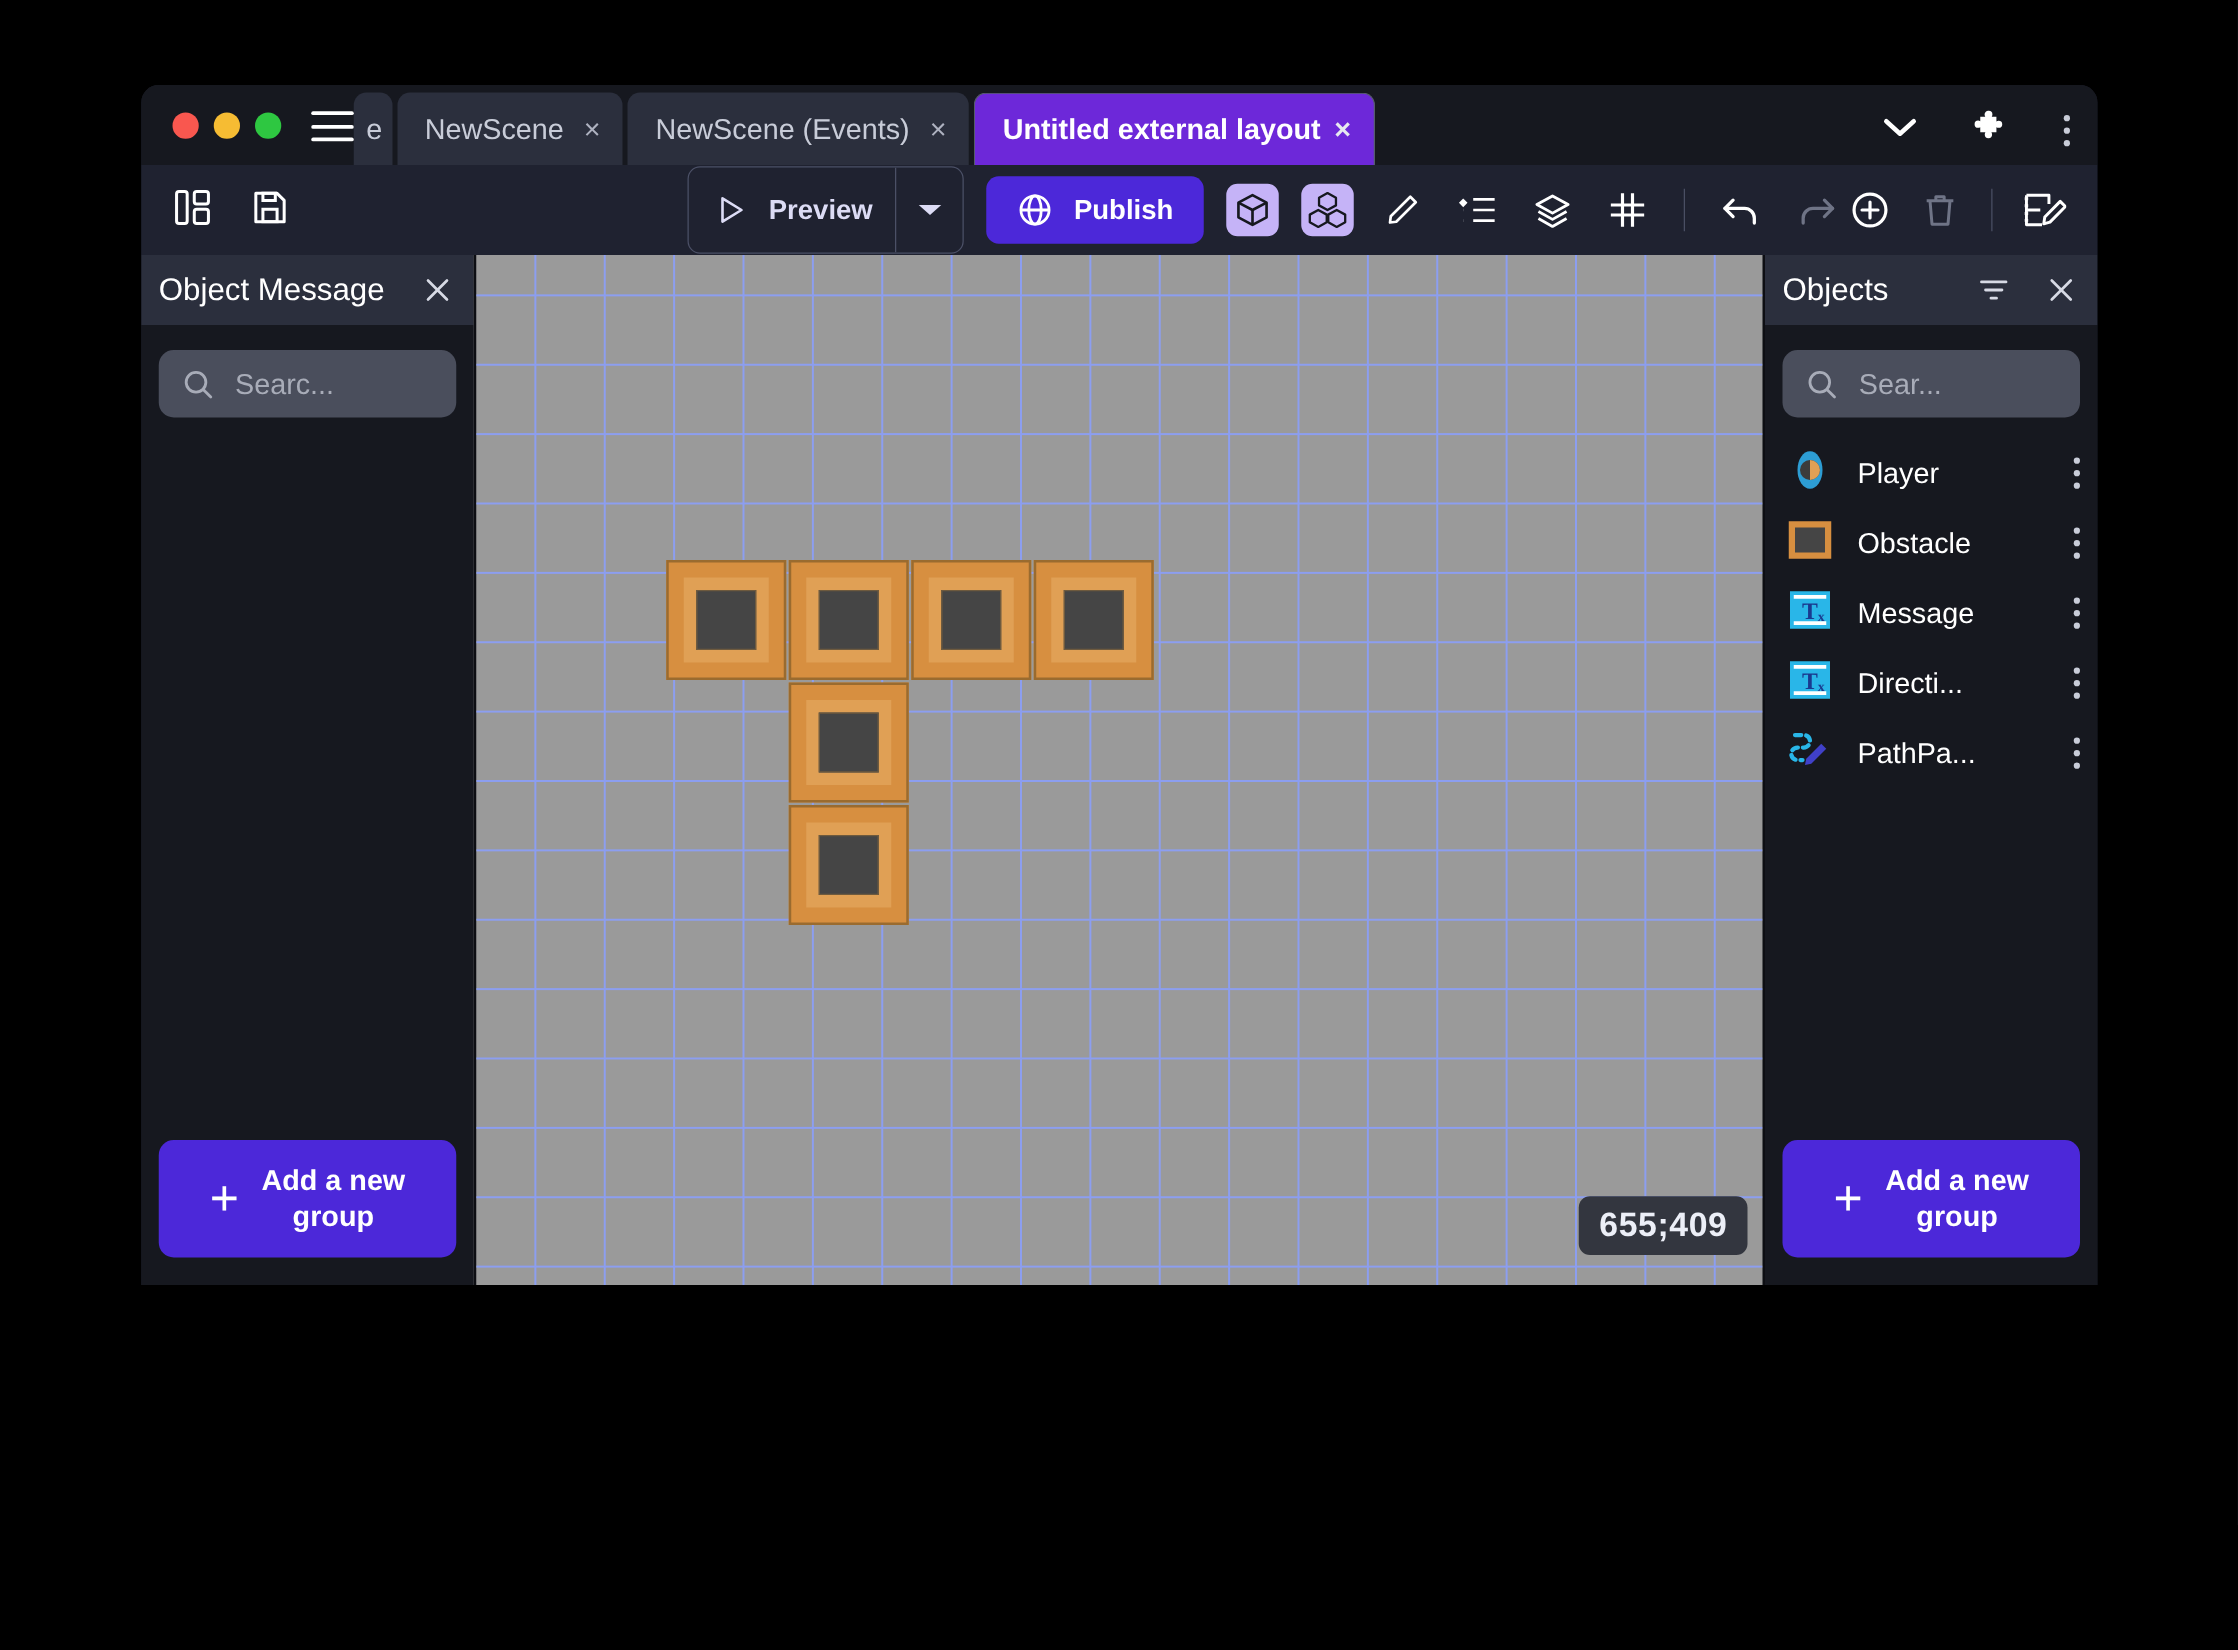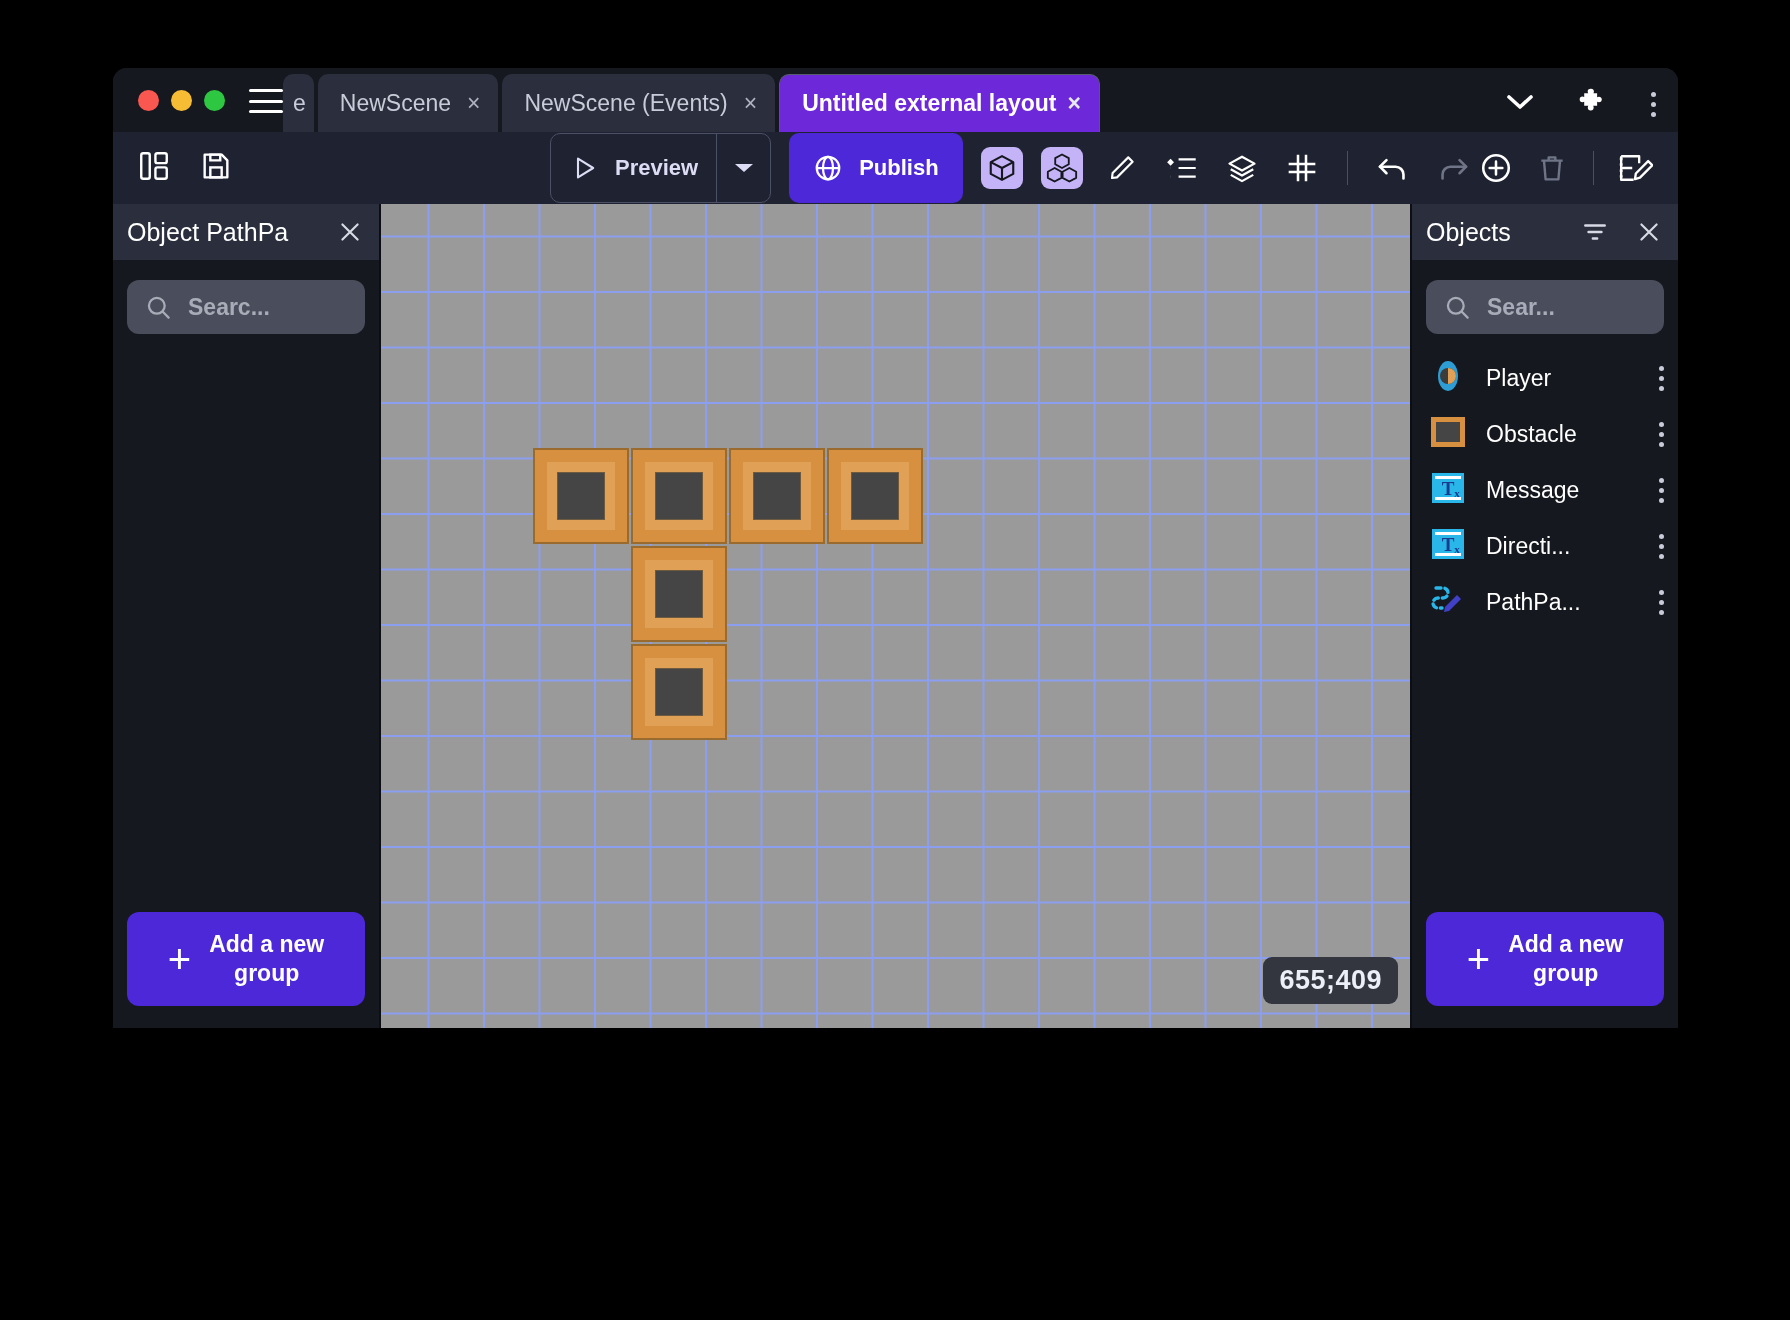--- a/index.html
+++ b/index.html
@@ -109,21 +109,21 @@
     color: #dcdcf5; font-size: 22px; font-weight: bold;
   }
   #preview-dropdown {
     width: 54px; height: 100%;
     border-left: 1px solid #4b5066;
     display: flex; align-items: center; justify-content: center;
   }
   #publish-button {
     display: flex; align-items: center; gap: 16px;
     background: #4c28d9; color: #ffffff;
-    height: 70px; padding: 0 24px;
+    height: 54px; padding: 0 24px;
     border-radius: 10px;
     font-size: 22px; font-weight: bold;
   }
   .tool-icon-btn {
     width: 42px; height: 42px;
     display: flex; align-items: center; justify-content: center;
   }
   .tool-icon-btn.active {
     background: #c5b3f7; border-radius: 9px;
   }
@@ -149,21 +149,21 @@
   .panel-title { color: #ffffff; font-size: 25px; flex: 1; }
   .panel-icon { color: #d7dae5; display: flex; align-items: center; }
   .search-box {
     margin: 20px 14px 0 14px;
     height: 54px;
     background: #4a4e5c;
     border-radius: 12px;
     display: flex; align-items: center;
     gap: 16px; padding: 0 18px;
   }
-  .search-text { color: #a8acb8; font-size: 23px; font-weight: bold; }
+  .search-text { color: #a8acb8; font-size: 23px; }
   .panel-list { flex: 1; overflow: hidden; padding-top: 16px; }
   .obj-row {
     height: 56px;
     display: flex; align-items: center;
     padding: 0 14px 0 18px; gap: 20px;
   }
   .obj-name { flex: 1; color: #ffffff; font-size: 23px; white-space: nowrap; }
   .kebab { display: flex; flex-direction: column; gap: 5px; align-items: center; }
   .kebab i { width: 5px; height: 5px; border-radius: 50%; background: #c8ccd8; display:block; }
   .panel-footer { padding: 0 14px 22px 14px; }
@@ -401,21 +401,21 @@
           <path d="M13 20 L13.6 16 L22.5 7 L25.5 10 L16.6 19z" stroke-linecap="round"></path>
         </svg>
       </div>
     </div>
   </div>
 
   <div id="body-area">
 
     <div class="side-panel">
       <div class="panel-header">
-        <span class="panel-title">Object PathPa</span>
+        <span class="panel-title">Object Message</span>
         <span class="panel-icon">
           <svg width="26" height="26" viewBox="0 0 24 24" stroke="#d7dae5" stroke-width="2" stroke-linecap="round">
               <path d="M5 5 L19 19 M19 5 L5 19"></path>
             </svg>
         </span>
       </div>
       <div class="search-box">
         <svg width="27" height="27" viewBox="0 0 24 24" fill="none" stroke="#a8acb8" stroke-width="2">
           <circle cx="10.5" cy="10.5" r="7"></circle>
             <path d="M15.6 15.6 L21 21" stroke-linecap="round"></path>

